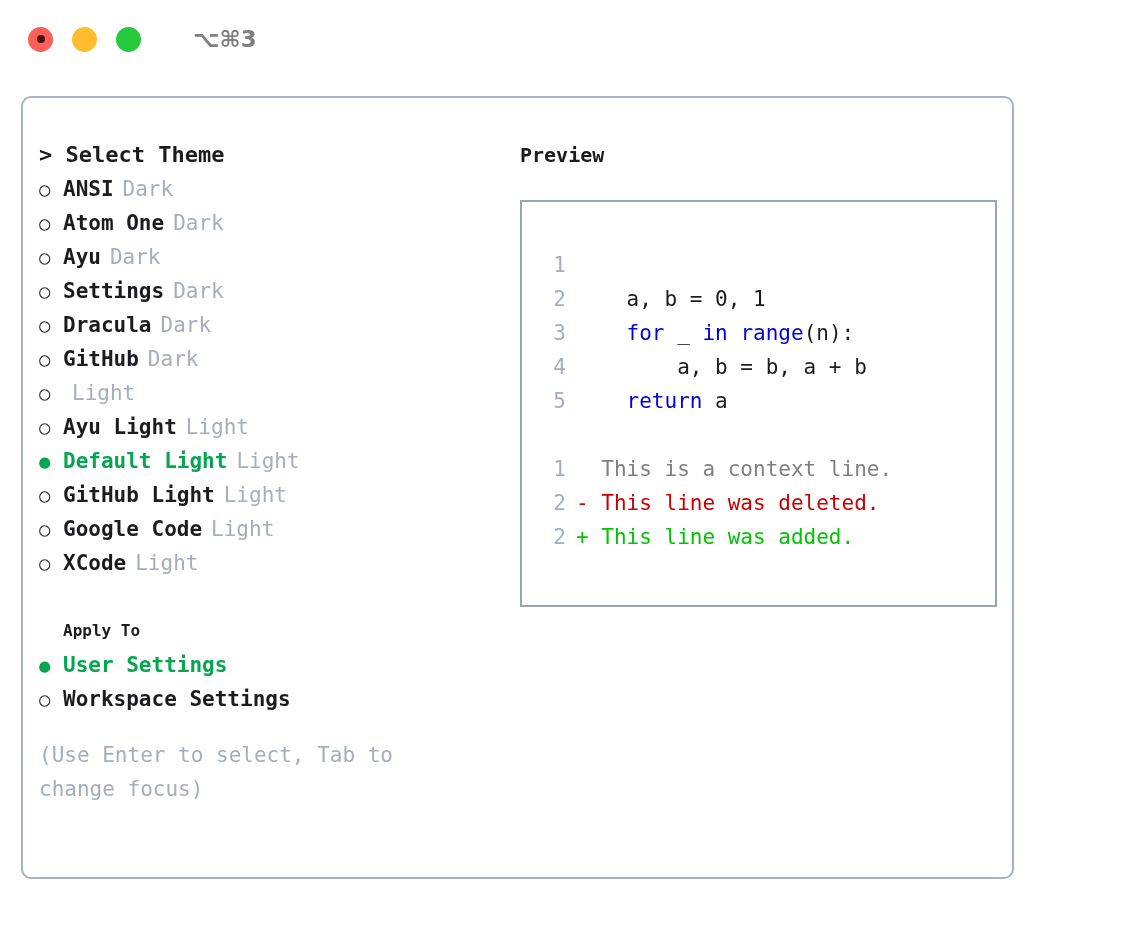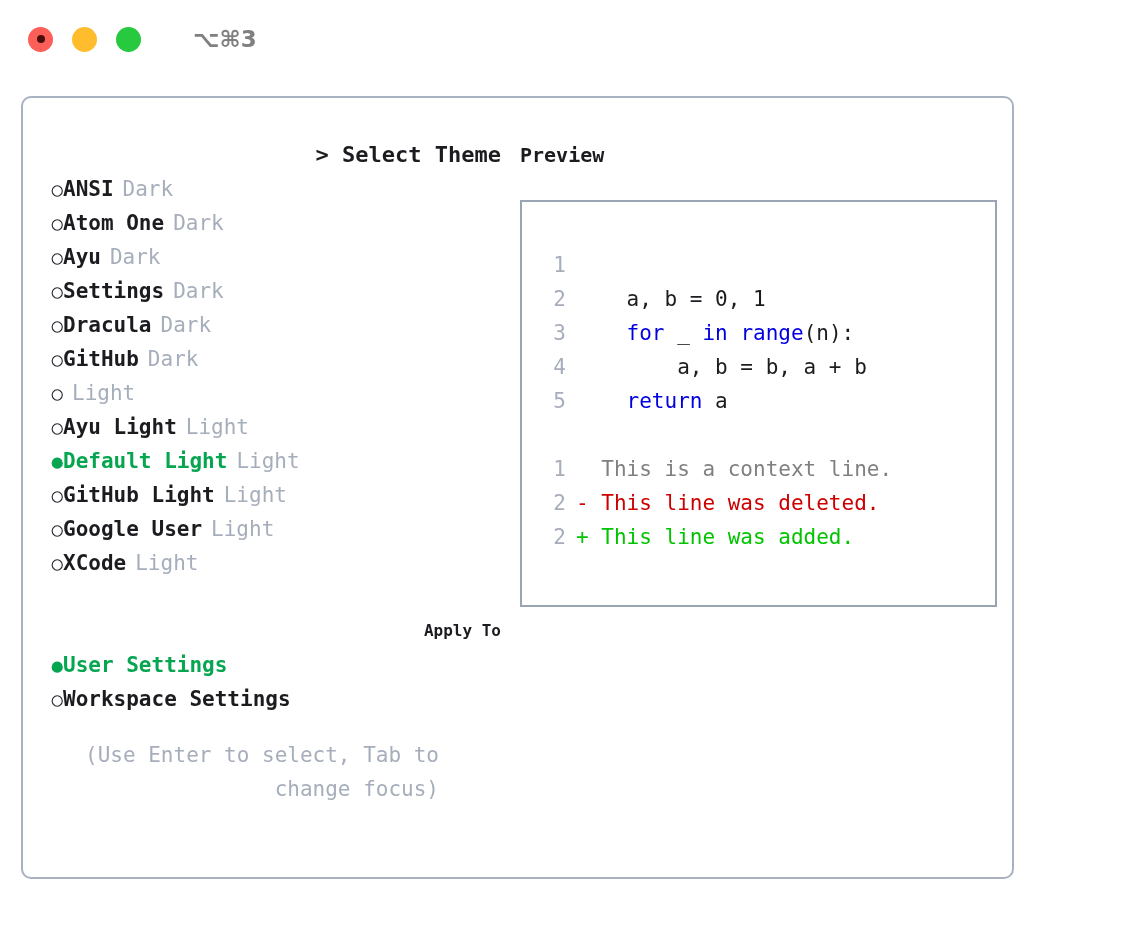--- a/index.html
+++ b/index.html
@@ -78,21 +78,20 @@
     display: flex;
     box-sizing: border-box;
     padding: 40px 0 0 16px;
   }
 
   
   .left-col {
     width: 462px;
     flex: 0 0 462px;
     box-sizing: border-box;
-    text-align: right;
   }
   .list-header {
     font-size: 22px;
     font-weight: bold;
     color: #1c1c20;
     line-height: 34px;
     white-space: pre;
   }
   .theme-row {
     display: flex;
@@ -208,21 +207,21 @@
           <div class="theme-row"><span class="marker">○</span><span class="theme-name">ANSI</span><span class="theme-kind">Dark</span></div>
           <div class="theme-row"><span class="marker">○</span><span class="theme-name">Atom One</span><span class="theme-kind">Dark</span></div>
           <div class="theme-row"><span class="marker">○</span><span class="theme-name">Ayu</span><span class="theme-kind">Dark</span></div>
           <div class="theme-row"><span class="marker">○</span><span class="theme-name">Settings</span><span class="theme-kind">Dark</span></div>
           <div class="theme-row"><span class="marker">○</span><span class="theme-name">Dracula</span><span class="theme-kind">Dark</span></div>
           <div class="theme-row"><span class="marker">○</span><span class="theme-name">GitHub</span><span class="theme-kind">Dark</span></div>
           <div class="theme-row"><span class="marker">○</span><span class="theme-kind">Light</span></div>
           <div class="theme-row"><span class="marker">○</span><span class="theme-name">Ayu Light</span><span class="theme-kind">Light</span></div>
           <div class="theme-row selected"><span class="marker">●</span><span class="theme-name">Default Light</span><span class="theme-kind">Light</span></div>
           <div class="theme-row"><span class="marker">○</span><span class="theme-name">GitHub Light</span><span class="theme-kind">Light</span></div>
-          <div class="theme-row"><span class="marker">○</span><span class="theme-name">Google User</span><span class="theme-kind">Light</span></div>
+          <div class="theme-row"><span class="marker">○</span><span class="theme-name">Google Code</span><span class="theme-kind">Light</span></div>
           <div class="theme-row"><span class="marker">○</span><span class="theme-name">XCode</span><span class="theme-kind">Light</span></div>
         </div>
 
       <div class="section-gap"></div>
 
       <div class="section-title">Apply To</div>
 
       <div id="apply-list">
           <div class="theme-row selected"><span class="marker">●</span><span class="theme-name">User Settings</span></div>
           <div class="theme-row"><span class="marker">○</span><span class="theme-name">Workspace Settings</span></div>

